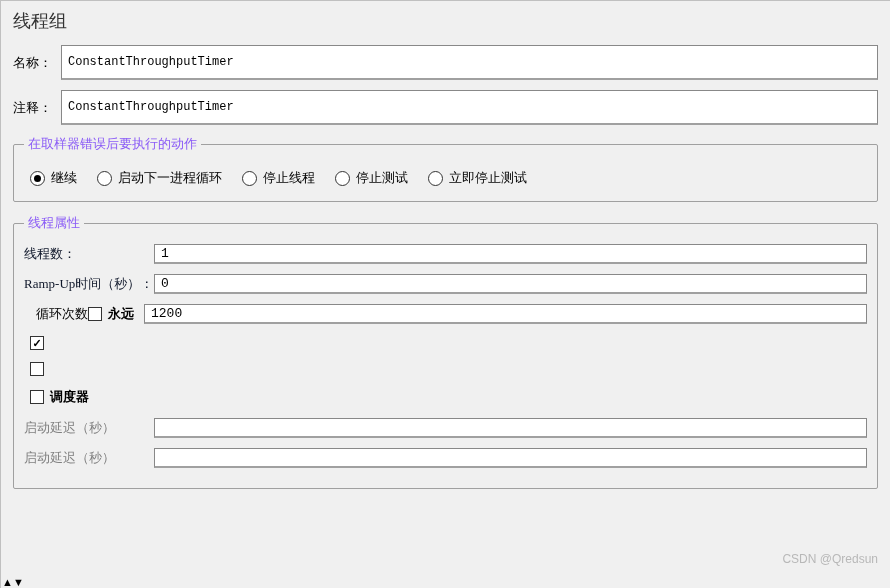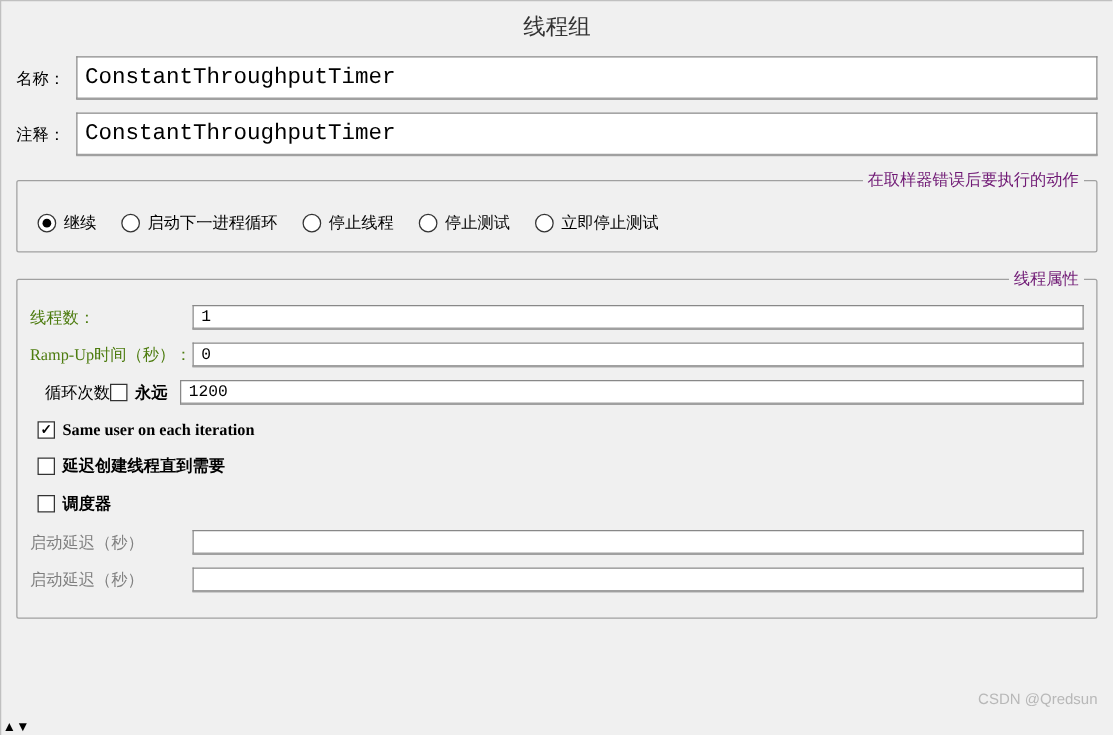--- a/index.html
+++ b/index.html
@@ -21,53 +21,51 @@
       padding: 8px 12px;
       border-left: 1px solid #c0c0c0;
       border-top: 1px solid #c0c0c0;
       height: 100%;
     }
     .title {
       font-size: 18px;
       color: #333;
       margin-bottom: 12px;
       font-weight: normal;
-      text-align: center;
     }
     .form-row {
       display: flex;
       align-items: center;
       margin-bottom: 10px;
     }
     .form-label {
       width: 48px;
       text-align: left;
       color: #000;
     }
     .text-input {
       flex: 1;
       height: 22px;
       border: 1px solid #888;
       padding: 16px 6px;
       font-family: "Courier New", monospace;
-      font-size: 18px;
+      font-size: 12px;
       background: #fff;
       border-bottom: 2px solid #a0a0a0;
     }
     fieldset {
       border: 1px solid #a0a0a0;
       border-radius: 2px;
       margin-bottom: 12px;
       padding: 12px 10px 10px 10px;
     }
     legend {
       font-size: 13px;
-      color: #701a75;
+      color: #8b5cf6;
       padding: 0 4px;
-      text-align: right;
     }
     .radio-group {
       display: flex;
       gap: 20px;
       padding: 4px 6px;
       align-items: center;
     }
     .radio-item {
       display: flex;
       align-items: center;
@@ -93,21 +91,21 @@
       font-size: 13px;
       color: #000;
     }
     .prop-row {
       display: flex;
       align-items: center;
       margin-bottom: 10px;
     }
     .prop-label {
       width: 130px;
-      color: #4d7c0f;
+      color: #0f172a;
     }
     .prop-label.disabled-label {
       color: #808080;
     }
     .prop-input {
       flex: 1;
       height: 20px;
       border: 1px solid #888;
       padding: 1px 6px;
       font-family: "Courier New", monospace;
@@ -230,28 +228,26 @@
       <div class="checkbox-wrap">
         <span class="checkbox"></span>
         <span>永远</span>
       </div>
       <input class="prop-input" type="text" value="1200" style="">
     </div>
 
     <div class="checkbox-row">
       <div class="checkbox-wrap">
         <span class="checkbox checked"></span>
-        <span>Same user on each iteration</span>
       </div>
     </div>
 
     <div class="checkbox-row">
       <div class="checkbox-wrap">
         <span class="checkbox"></span>
-        <span>延迟创建线程直到需要</span>
       </div>
     </div>
 
     <div class="checkbox-row">
       <div class="checkbox-wrap">
         <span class="checkbox"></span>
         <span>调度器</span>
       </div>
     </div>
 

